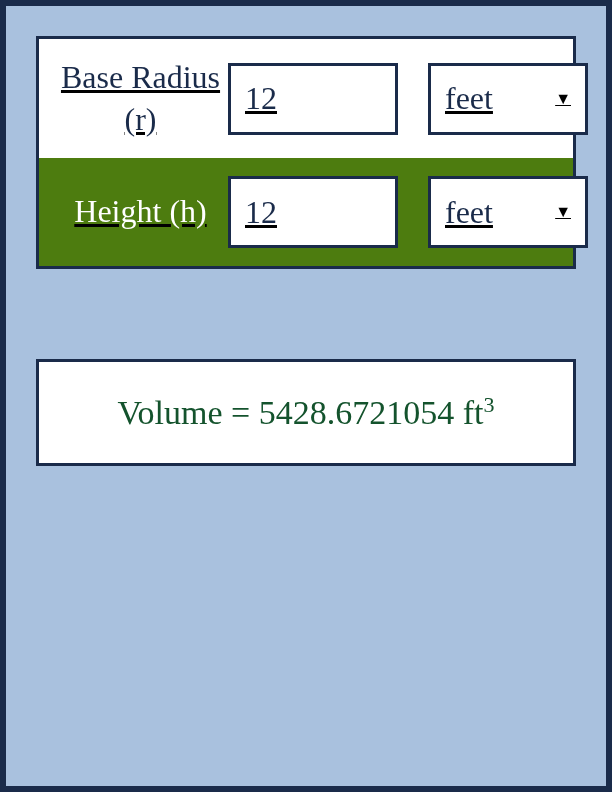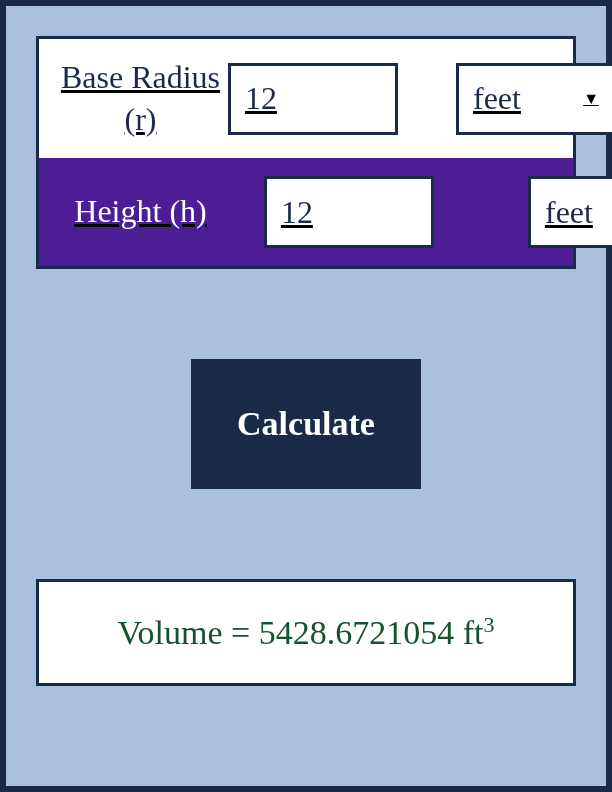--- a/index.html
+++ b/index.html
@@ -32,41 +32,40 @@
     .input-row {
       display: flex;
       align-items: center;
       padding: 18px 14px;
     }
     .row-white {
       background: #ffffff;
       color: #1a2b4a;
     }
     .row-gray {
-      background: #4c1d95;
+      background: #4d7c0f;
       color: #ffffff;
-      gap: 36px;
     }
     .input-label {
       width: 175px;
       font-size: 32px;
       text-align: center;
       line-height: 1.3;
       flex-shrink: 0;
     }
     .value-input {
       width: 170px;
       height: 72px;
       border: 3px solid #1a2b4a;
       background: #ffffff;
       font-size: 32px;
       color: #1a2b4a;
       padding: 0 14px;
       font-family: Georgia, 'Times New Roman', serif;
-      margin-right: 34px;
+      margin-right: 6px;
       flex-shrink: 0;
     }
     .unit-select {
       width: 160px;
       height: 72px;
       border: 3px solid #1a2b4a;
       background: #ffffff;
       font-size: 32px;
       color: #1a2b4a;
       padding: 0 14px;
@@ -132,19 +131,18 @@
       <div class="input-label">Height (h)</div>
       <input class="value-input" value="12" style="">
       <div class="unit-select">
         <span>feet</span>
         <span class="select-arrow">▼</span>
       </div>
     </div>
 
   </div>
 
-  <button class="calculate-button">Calculate</button>
 
   <div class="result-box">
     <span>Volume = </span><span>5428.6721054</span><span> ft</span><sup>3</sup>
   </div>
 
 </div>
 
 </body></html>

